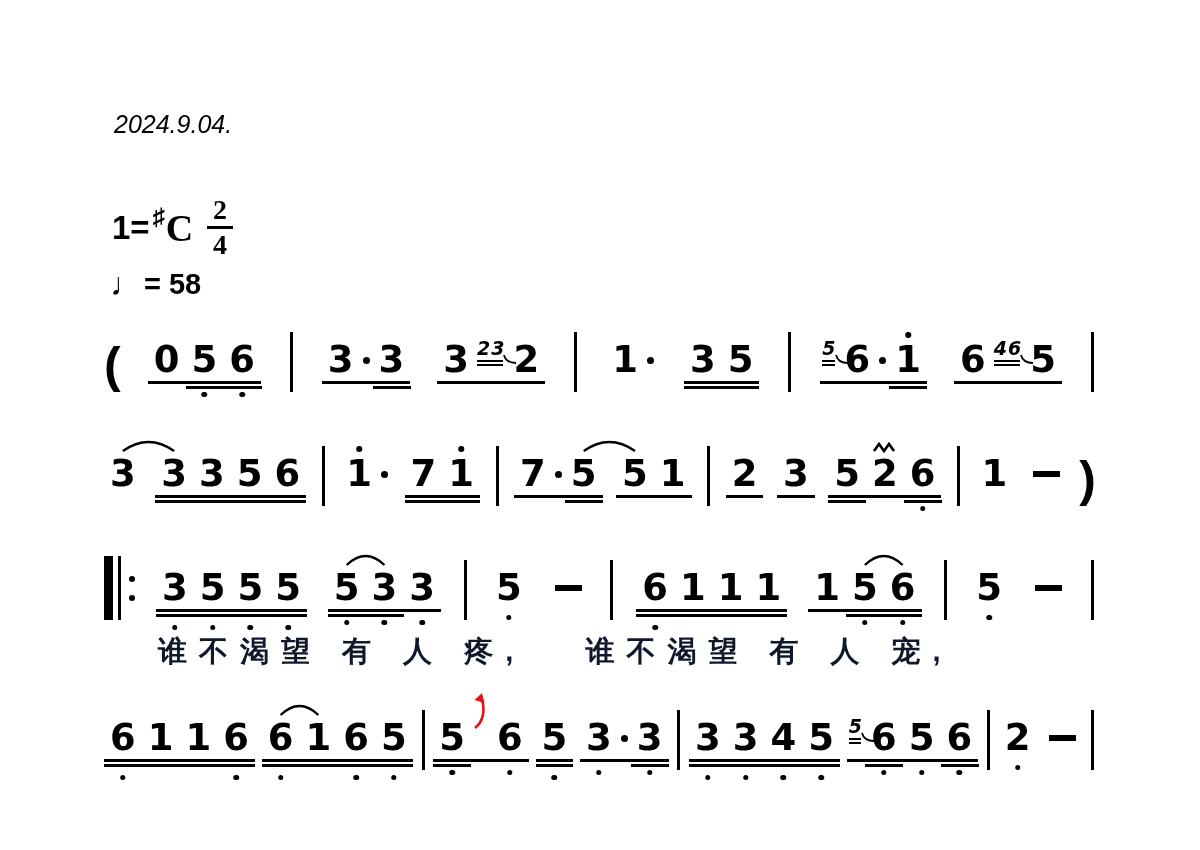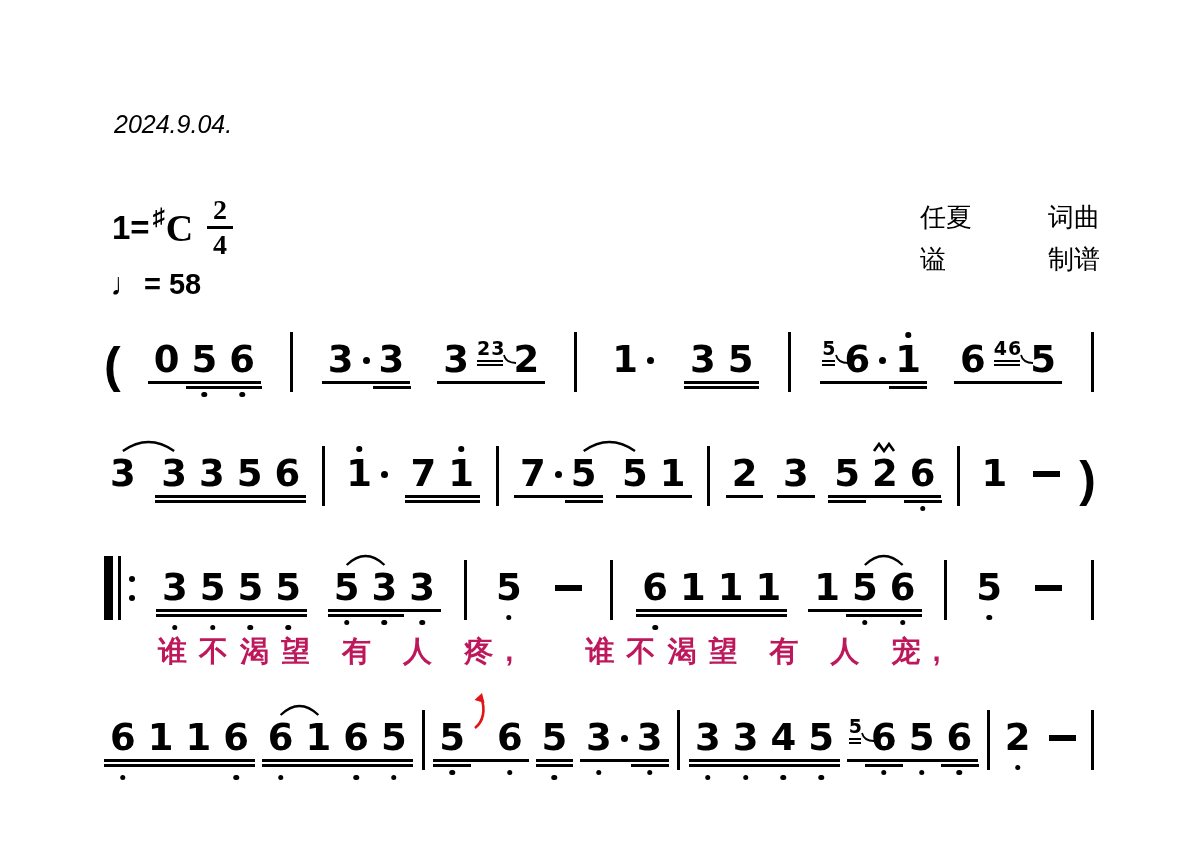--- a/index.html
+++ b/index.html
@@ -38,31 +38,31 @@
   .aug{position:relative;width:13px;height:37px;}
   .augdot{position:absolute;top:16px;left:3px;width:7px;height:7px;border-radius:50%;background:#000;}
   .dash{width:27px;height:6px;background:#000;margin:0 6px 39px 6px;}
   .barline{width:3px;height:60px;background:#000;margin:0 2px 10px 2px;}
   .paren{font-size:50px;font-weight:700;margin-bottom:12px;line-height:1;}
   .repeat{display:flex;align-items:center;margin-bottom:10px;}
   .rp-thick{width:9px;height:64px;background:#000;}
   .rp-thin{width:3px;height:64px;background:#000;margin-left:5px;}
   .rp-dots{display:flex;flex-direction:column;justify-content:center;gap:13px;height:64px;margin-left:8px;}
   .rp-dot{width:6px;height:6px;border-radius:50%;background:#000;}
-  .grace{position:relative;margin:0 2px 20px 2px;}
+  .grace{position:relative;margin:0 2px 20px 2px;font-style:italic;}
   .grace-t{display:block;font-size:19px;font-weight:700;line-height:1;letter-spacing:1px;
            font-family:"DejaVu Sans",sans-serif;}
   .g-line1,.g-line2{position:absolute;left:0;right:2px;height:1.7px;background:#000;}
   .g-line1{bottom:-4px;} .g-line2{bottom:-7.5px;}
   .g-hook{position:absolute;right:-12px;bottom:-11px;}
   .rise{margin:0 0 26px 0;line-height:0;}
   .mordent{position:absolute;top:-14px;left:50%;transform:translateX(-50%);line-height:0;}
   .slur-layer{position:absolute;left:0;top:0;pointer-events:none;overflow:visible;}
   
-  .lyric{position:absolute;white-space:pre;font-weight:600;color:#be185d;}
+  .lyric{position:absolute;white-space:pre;font-weight:600;color:#0f172a;}
   #lyric1{left:158px;top:632px;font-size:29px;letter-spacing:12px;}
   #lyric2{left:112px;top:790px;font-size:29px;letter-spacing:8px;}
 </style>
 </head>
 <body>
 
 <div id="page">
   <div class="hdr-date">2024.9.04.</div>
 
   <div class="keysig">
@@ -75,30 +75,20 @@
       <span class="ts-bottom">4</span>
     </span>
   </div>
 
   <div class="tempo">
     <span class="tempo-sym">♩</span>
     <span>= 58</span>
   </div>
 
 
-  <div class="credits">
-    <div class="credit-row">
-      <span>任夏</span>
-      <span>词曲</span>
-    </div>
-    <div class="credit-row">
-      <span>谥</span>
-      <span>制谱</span>
-    </div>
-  </div>
 
   <div class="nline" id="nline1">
       <div class="paren">(</div>
       <div class="unit">
         <div class="glyph">
           <span class="gv">0</span>
         </div>
         <div class="glyph">
           <span class="gv">5</span>
           <div class="lodot" style="bottom: -19px;"></div>

